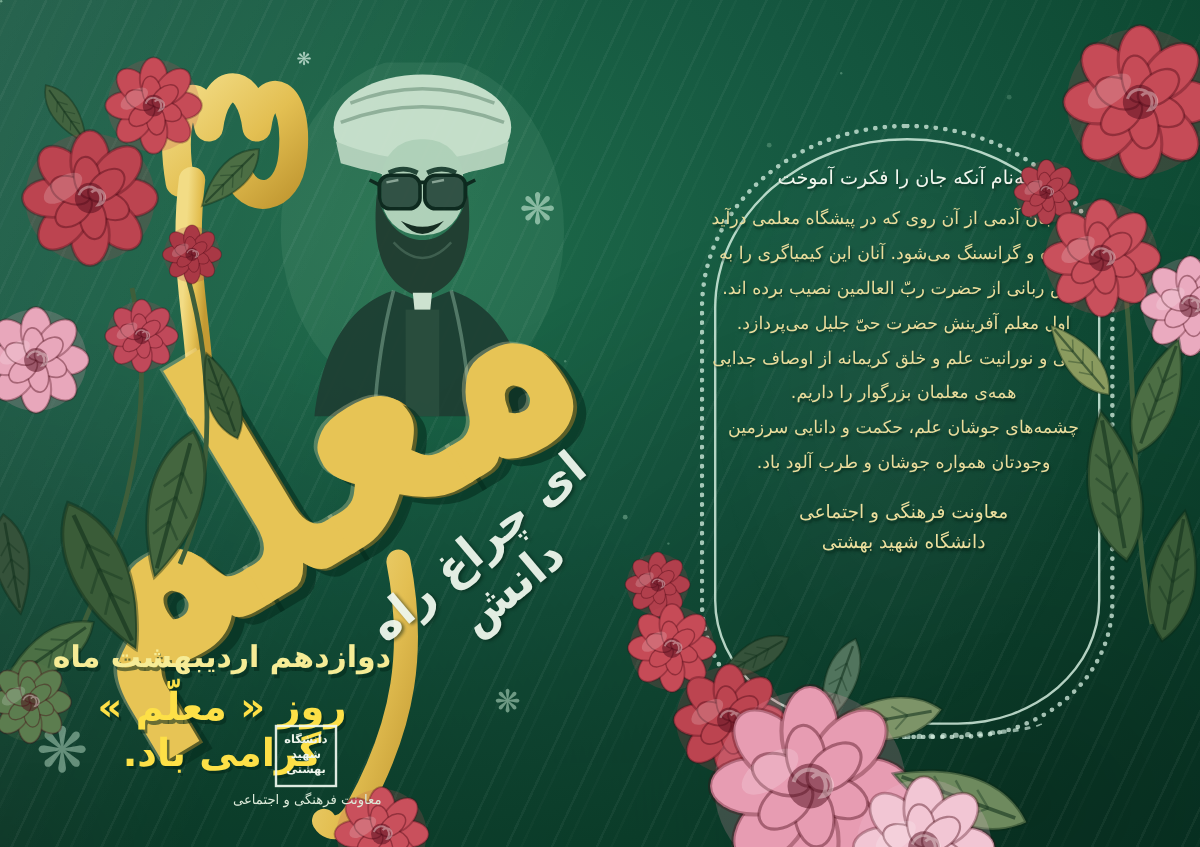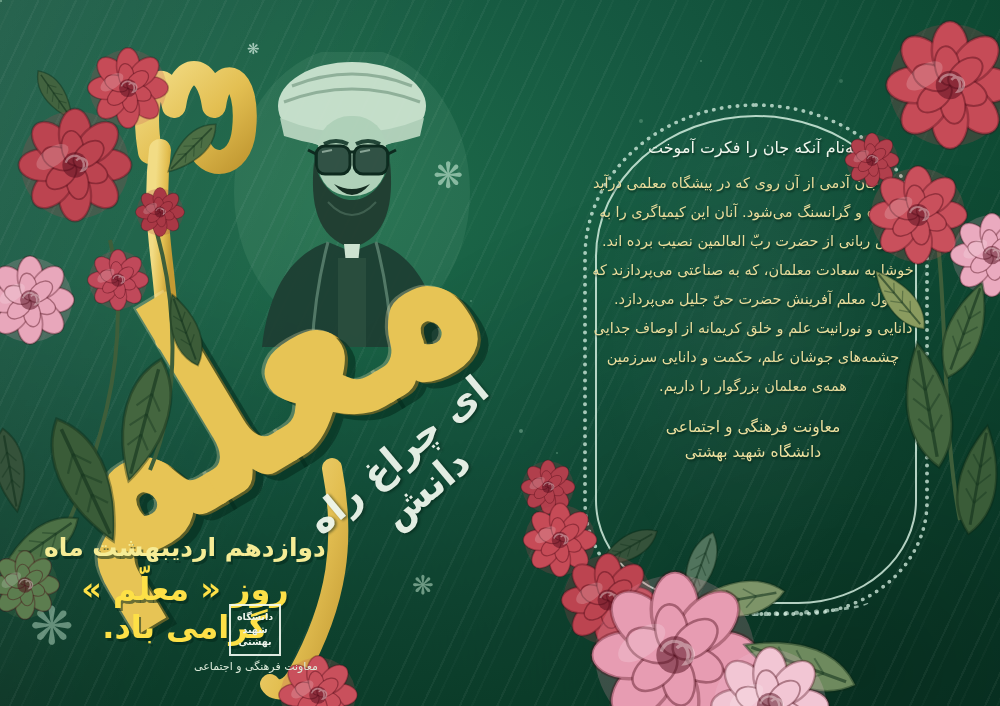--- a/index.html
+++ b/index.html
@@ -99,25 +99,25 @@
   <div class="frame">
     <div class="frame-inner"></div>
   </div>
   <div class="lace-fringe"></div>
 
   <div class="frame-text" dir="rtl">
     <div class="bismillah">به‌نام آنکه جان را فکرت آموخت</div>
     <div class="pline">گوهر جان آدمی از آن روی که در پیشگاه معلمی درآید</div>
     <div class="pline">پرورده و گرانسنگ می‌شود. آنان این کیمیاگری را به</div>
     <div class="pline">فیض ربانی از حضرت ربّ العالمین نصیب برده اند.</div>
-    <div class="pline">خوشا به سعادت معلمان، که به صناعتی می‌پردازند که</div>
     <div class="pline">اول معلم آفرینش حضرت حیّ جلیل می‌پردازد.</div>
     <div class="pline">دانایی و نورانیت علم و خلق کریمانه از اوصاف جدایی</div>
+    <div class="pline">همه‌ی معلمان بزرگوار را داریم.</div>
     <div class="pline">چشمه‌های جوشان علم، حکمت و دانایی سرزمین</div>
-    <div class="pline">همه‌ی معلمان بزرگوار را داریم.</div>
+    <div class="pline">وجودتان همواره جوشان و طرب آلود باد.</div>
     <div class="sig">
       <div>معاونت فرهنگی و اجتماعی</div>
       <div>دانشگاه شهید بهشتی</div>
     </div>
   </div>
 
   <svg class="portrait" viewBox="0 0 240 295">
     <ellipse cx="120" cy="140" rx="118" ry="145" fill="rgba(190,232,205,.09)"></ellipse>
 
     <g>

